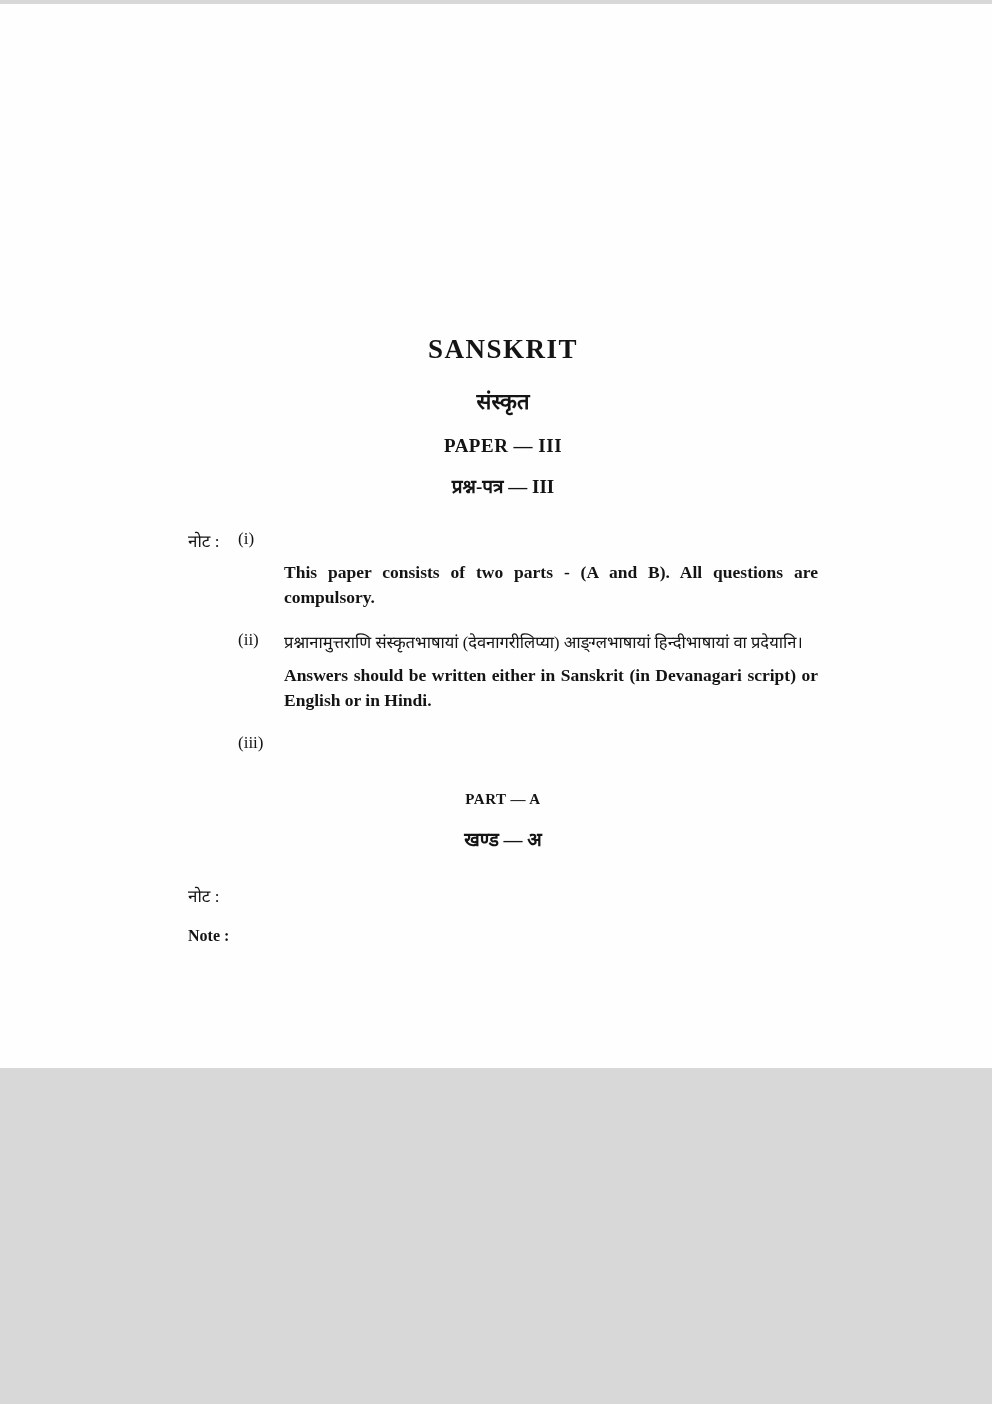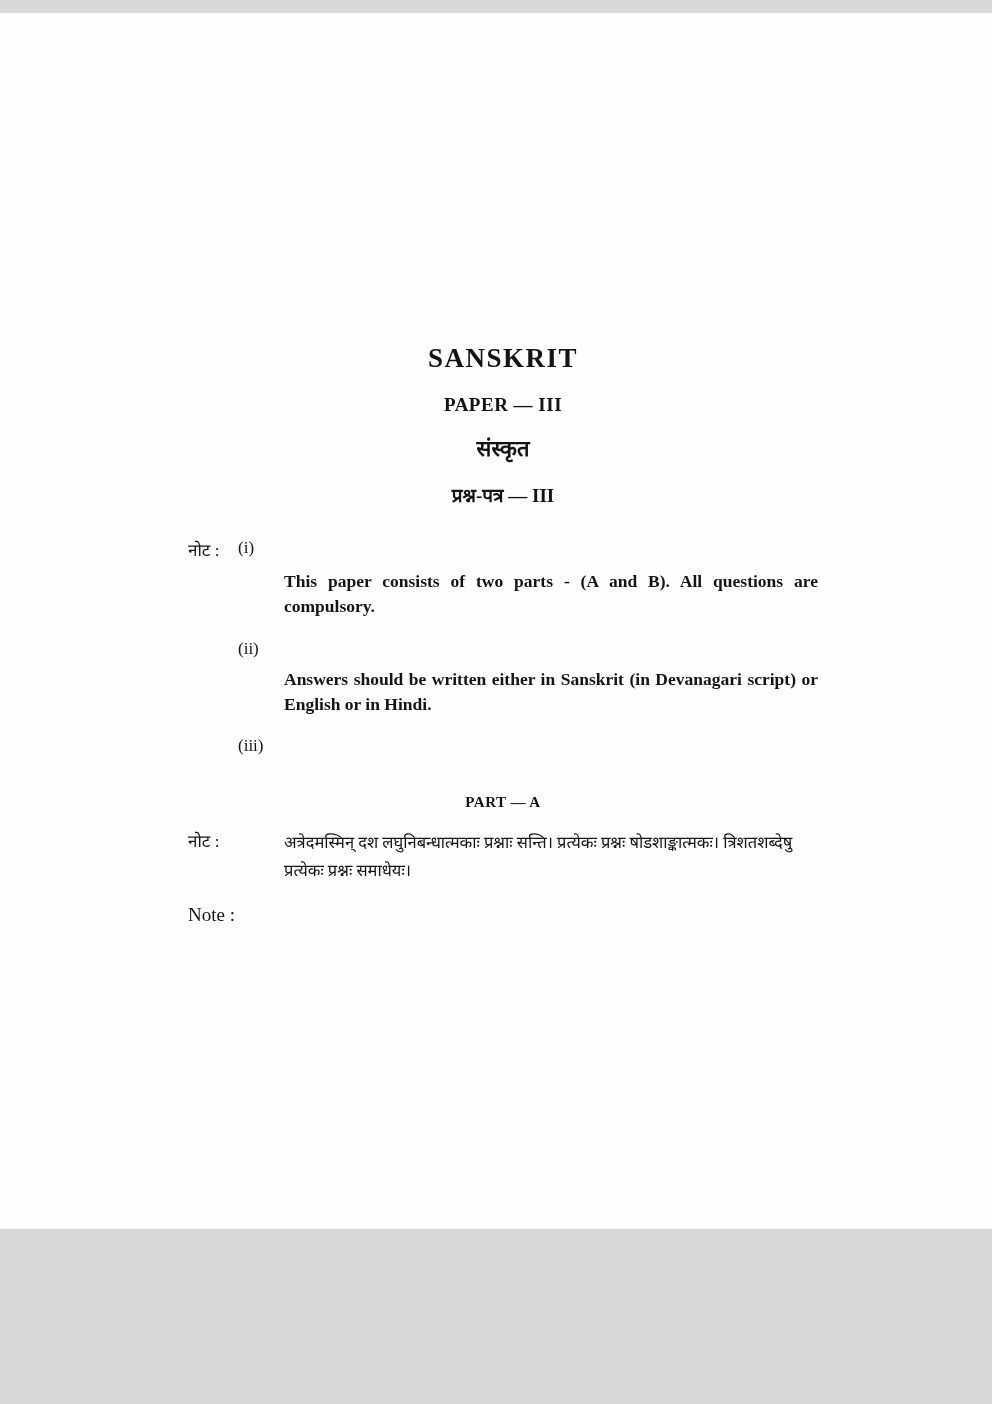--- a/index.html
+++ b/index.html
@@ -1,20 +1,20 @@
 <!DOCTYPE html>
 <html><head>
 <meta charset="utf-8">
 <style>
   html, body { margin: 0; padding: 0; background: #d8d8d8; }
   .page {
     position: relative;
     width: 992px;
-    height: 1216px;
-    margin: 13px auto;
+    height: 1064px;
+    margin: 4px auto;
     background: #fefefe;
     color: #141414;
     font-family: "Liberation Serif", "DejaVu Serif", serif;
     overflow: hidden;
   }
   .content {
     position: absolute;
     top: 330px;
     left: 188px;
     width: 630px;
@@ -81,22 +81,22 @@
   }
   .note-row { display: flex; align-items: flex-start; }
   .note-label {
     width: 96px;
     flex: 0 0 96px;
     font-size: 17px;
   }
   .note-label-en {
     width: 96px;
     flex: 0 0 96px;
-    font-size: 19px;
-    font-weight: normal;
+    font-size: 16px;
+    font-weight: bold;
   }
   .note-dev {
     flex: 1;
     font-size: 16.5px;
     line-height: 1.65;
   }
   .note-en {
     flex: 1;
     font-size: 17.5px;
     line-height: 1.42;
@@ -119,46 +119,47 @@
     font-size: 18px;
   }
 </style>
 </head>
 <body>
 
 <div class="page">
   <div class="content">
 
     <div class="center title">SANSKRIT</div>
+    <div class="center title-dev">संस्कृत</div>
     <div class="center paper-heading">PAPER — III</div>
-    <div class="center title-dev">संस्कृत</div>
     <div class="center paper-heading-dev">प्रश्न-पत्र — III</div>
 
     <div class="inst-row">
       <span class="inst-label">नोट :</span>
       <span class="inst-num">(i)</span>
     </div>
     <p class="inst-en"><span>This paper consists of </span><b>two parts</b><span> - (A and B).  All questions are compulsory.</span></p>
 
     <div class="inst-row">
       <span class="inst-label"></span>
       <span class="inst-num">(ii)</span>
+      <span class="inst-dev">प्रश्नानामुत्तराणि संस्कृतभाषायां (देवनागरीलिप्या) आङ्ग्लभाषायां हिन्दीभाषायां वा प्रदेयानि।</span>
     </div>
     <p class="inst-en">Answers should be written either in Sanskrit (in Devanagari script) or English or in Hindi.</p>
 
     <div class="inst-row">
       <span class="inst-label"></span>
       <span class="inst-num">(iii)</span>
     </div>
 
     <div class="part-heading">PART — A</div>
+    <div class="part-heading-dev">खण्ड — अ</div>
 
     <div class="note-row">
       <span class="note-label">नोट :</span>
-      <span class="note-dev">अत्रेदमस्मिन् दश लघुनिबन्धात्मकाः प्रश्नाः सन्ति। प्रत्येकः प्रश्नः षोडशाङ्कात्मकः। त्रिशतशब्देषु प्रत्येकः प्रश्नः समाधेयः।</span>
     </div>
 
     <div class="note-row note-row-en">
       <span class="note-label-en">Note :</span>
     </div>
 
   </div>
 
   <div class="footer-code">D — 2504</div>
   <div class="footer-page">2</div>

